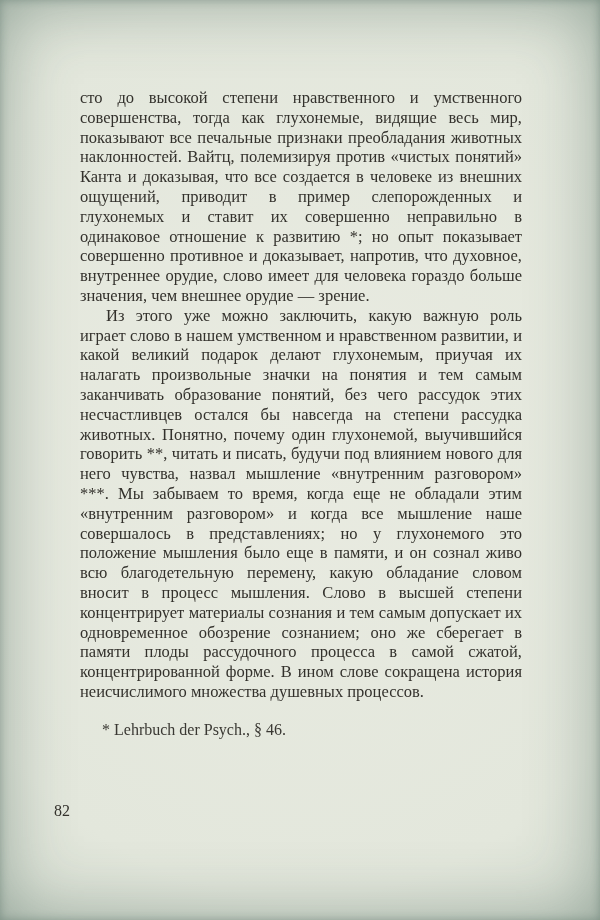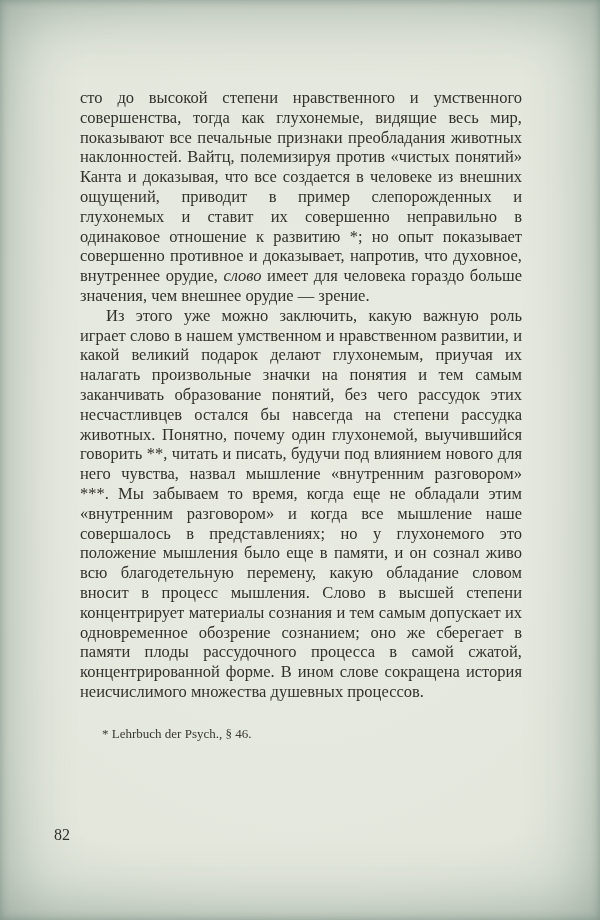--- a/index.html
+++ b/index.html
@@ -34,36 +34,35 @@
     text-align: justify;
     text-rendering: optimizeLegibility;
   }
   .text-block p {
     margin: 0;
   }
   p.indent {
     text-indent: 26px;
   }
   .italic-word {
-    font-style: italic;
   }
   .footnotes {
-    margin-top: 24px;
-    font-size: 13px;
+    margin-top: 18px;
+    font-size: 16px;
     line-height: 1.3;
     color: #3a3833;
   }
   .footnotes p {
     margin: 0;
     text-indent: 22px;
   }
   .page-number {
     position: absolute;
     left: 54px;
-    top: 826px;
+    top: 802px;
     font-size: 16px;
     color: #33312c;
   }
 </style>
 </head>
 <body>
 
 <div class="scan-page">
   <div class="text-block">
 

